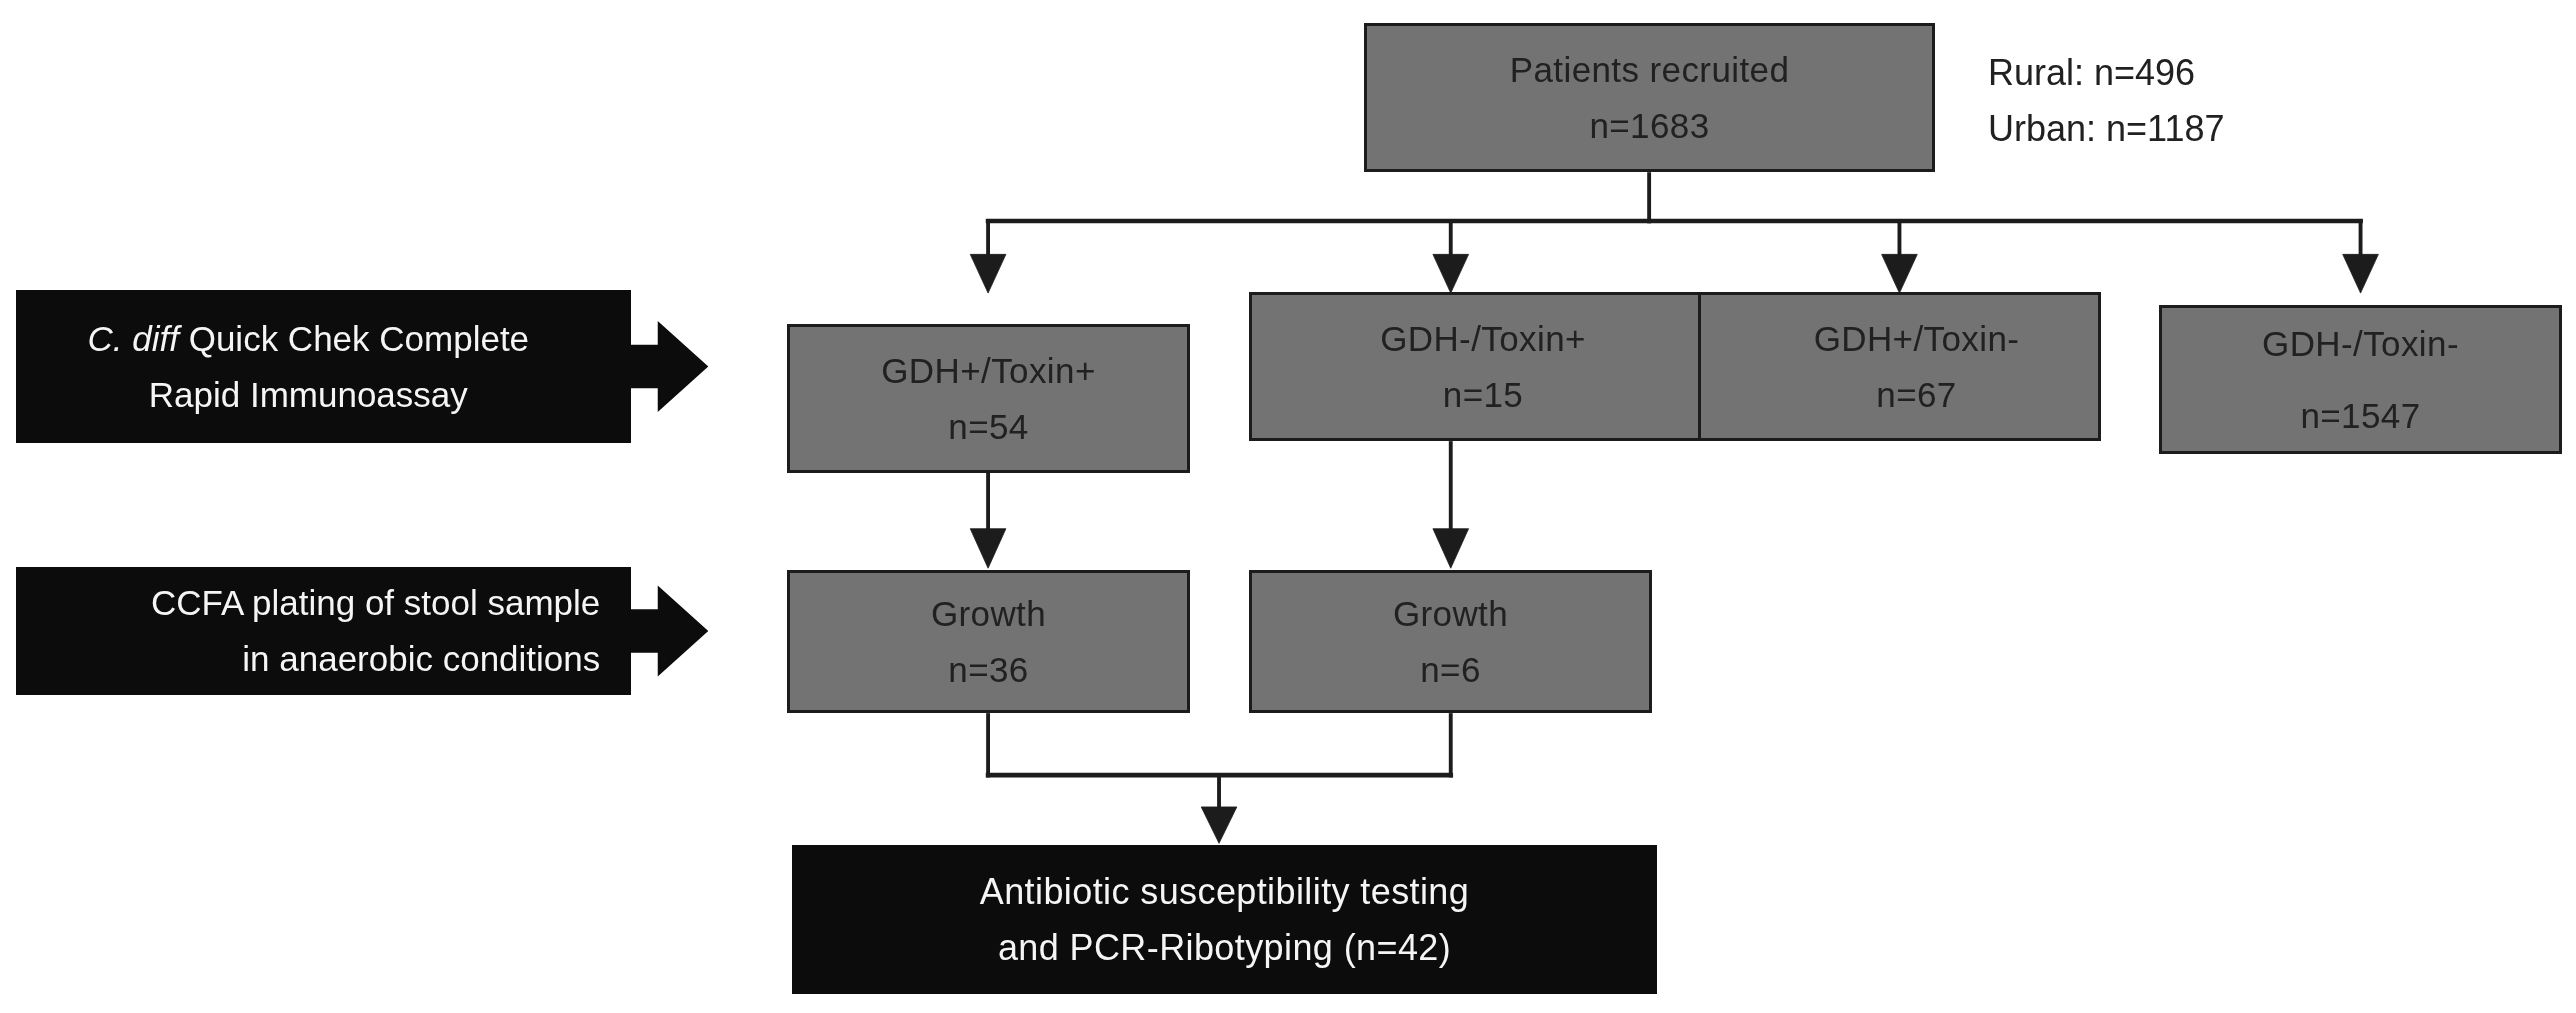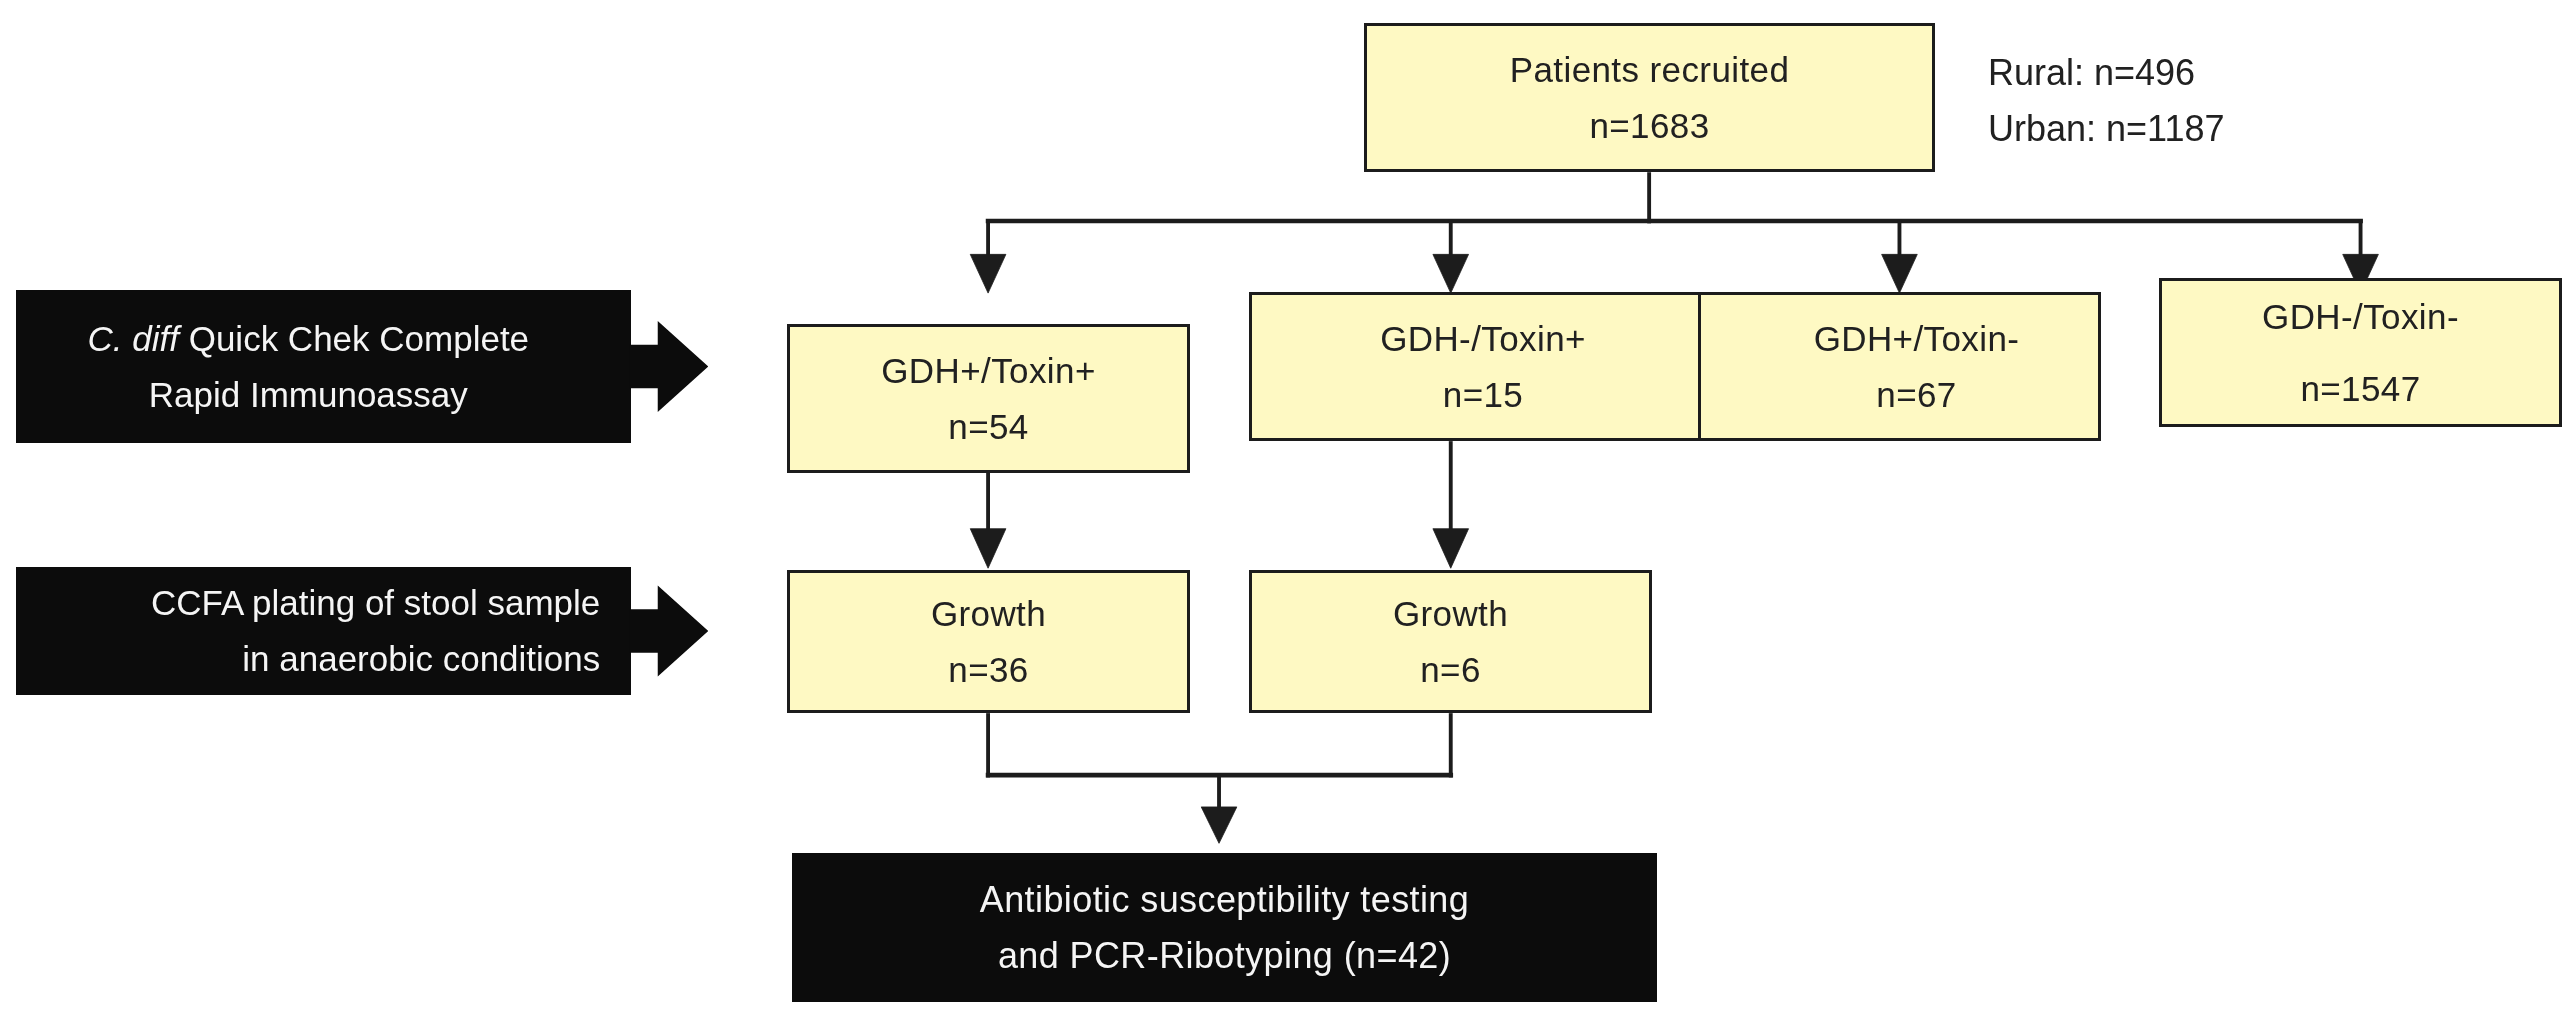--- a/index.html
+++ b/index.html
@@ -15,48 +15,47 @@
   }
 
   svg.connectors {
     position: absolute;
     left: 0; top: 0;
     width: 2576px; height: 1014px;
   }
 
   .node {
     position: absolute;
-    background: #fef9c3;
+    background: #737373;
     border: 3.9px solid #1c1c1c;
     display: flex;
     flex-direction: column;
     align-items: center;
     justify-content: center;
     text-align: center;
     font-size: 35px;
     line-height: 56px;
     color: #212121;
     letter-spacing: 0.4px;
   }
 
   .node-top    { left: 1364px; top: 23px;  width: 571px;  height: 149px; }
   .node-assay1 { left: 787px; top: 292px; width: 403px;  height: 149px; margin-top: 32px; }
   .node-assay2 { left: 1249px; top: 292px; width: 468px;  height: 149px; }
   .node-assay3 { left: 1698px; top: 292px; width: 403px;  height: 149px; padding-left: 34px; }
-  .node-assay4 { left: 2159px; top: 278px; width: 403px;  height: 149px; gap: 16px; }
+  .node-assay4 { left: 2159px; top: 305px; width: 403px;  height: 149px; gap: 16px; }
   .node-growth1{ left: 787px; top: 570px; width: 403px;  height: 143px; }
   .node-growth2{ left: 1249px; top: 570px; width: 403px;  height: 143px; }
 
   .node-final {
     left: 792px; top: 845px; width: 865px; height: 149px;
     background: #0c0c0c;
     border: none;
     color: #f5f5f5;
     font-size: 36px;
-    margin-top: 8px;
   }
 
   .side-note {
     position: absolute;
     left: 1988px; top: 45px;
     font-size: 36px;
     line-height: 56px;
     color: #212121;
   }
 

